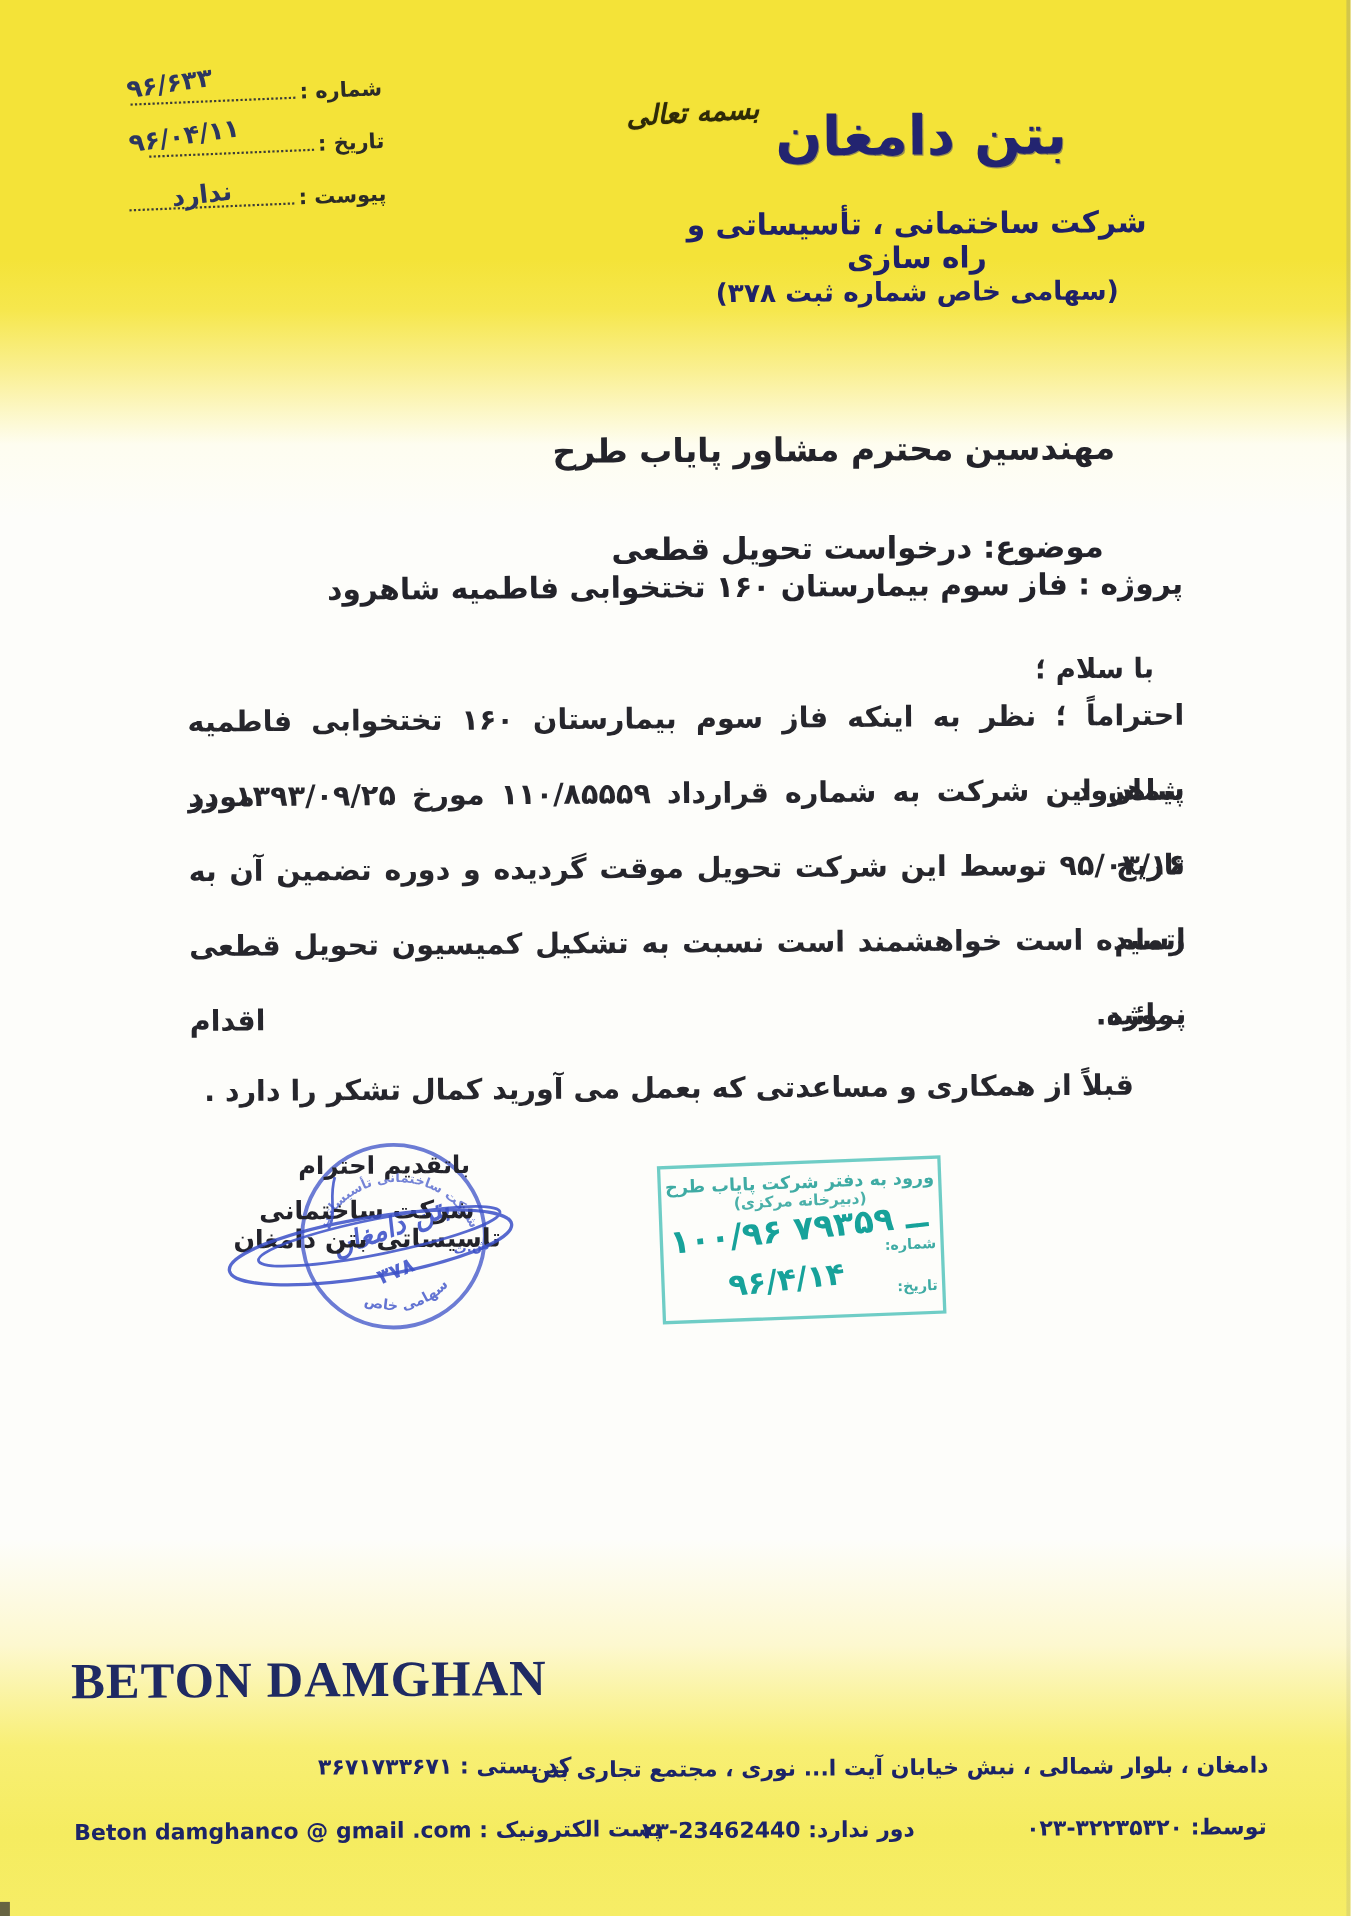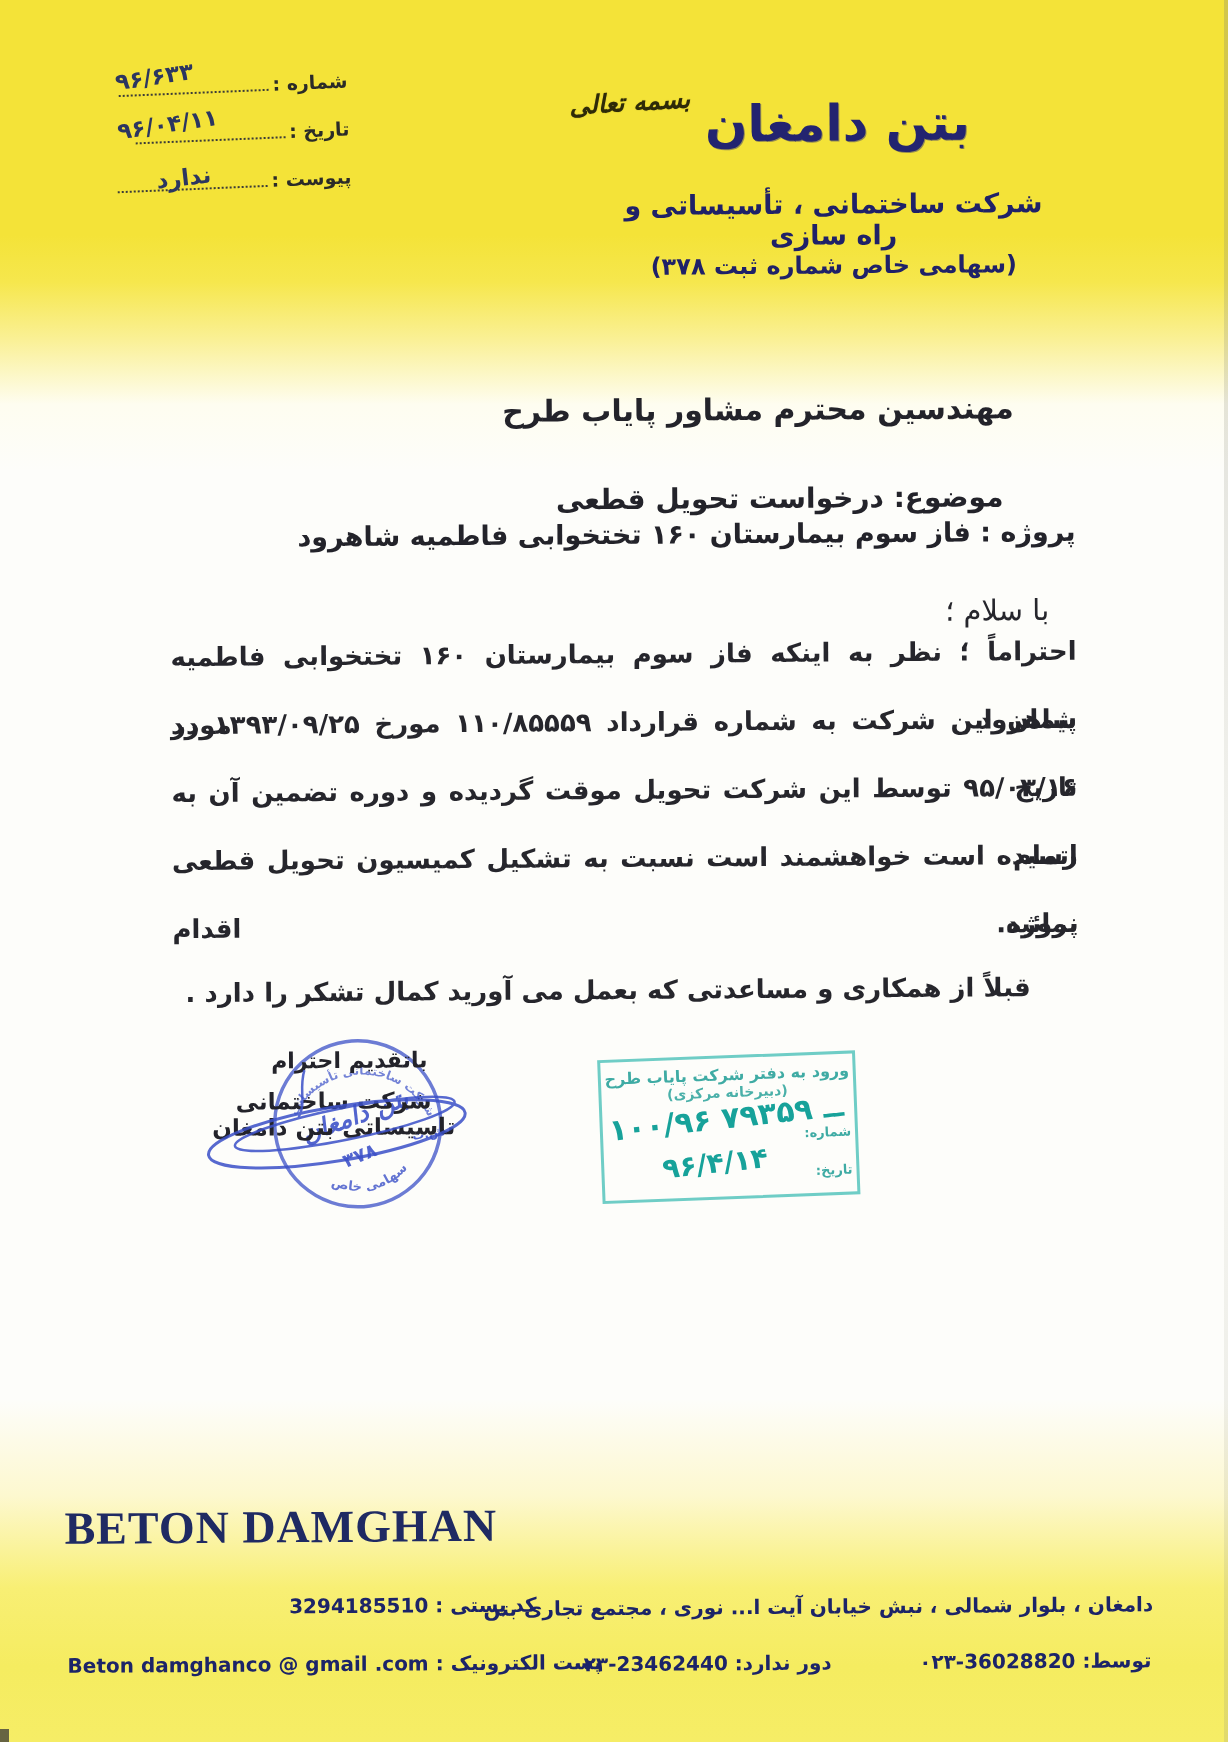--- a/index.html
+++ b/index.html
@@ -49,21 +49,21 @@
     font-size:27px;font-weight:bold;color:#1f2168;
   }
   .co-reg{
     position:absolute;left:618px;top:253px;width:440px;text-align:center;direction:rtl;
     font-size:24px;font-weight:bold;color:#1f2168;
   }
   
   .recipient{position:absolute;right:211px;top:393px;direction:rtl;font-size:30px;font-weight:bold;color:#23232a;}
   .subject{position:absolute;right:222px;top:483px;direction:rtl;font-size:28px;font-weight:bold;color:#23232a;}
   .project{position:absolute;right:150px;top:519px;direction:rtl;font-size:27px;font-weight:bold;color:#23232a;}
-  .salutation{position:absolute;right:177px;top:596px;direction:rtl;font-size:29px;font-weight:normal;color:#26262c;}
+  .salutation{position:absolute;right:177px;top:596px;direction:rtl;font-size:25px;font-weight:bold;color:#26262c;}
   .para{position:absolute;left:172px;top:620px;width:906px;direction:rtl;color:#26262c;}
   .para .bline{
     height:68px;line-height:68px;font-size:26px;font-weight:bold;
     text-align:justify;text-align-last:justify;white-space:normal;
   }
   .para .bline.last{text-align-last:right;}
   .closing{position:absolute;right:198px;top:975px;direction:rtl;font-size:26px;font-weight:bold;color:#26262c;}
   
   .sig-respect{position:absolute;left:258px;top:1046px;width:180px;text-align:center;direction:rtl;
     font-size:22px;font-weight:bold;color:#23232a;z-index:3;}
@@ -183,25 +183,25 @@
       <span class="lab dt">تاریخ:</span>
       <span class="hw1 num">۱۰۰/۹۶ ــ ۷۹۳۵۹</span>
       <span class="hw2 num">۹۶/۴/۱۴</span>
     </div>
 
     <div class="brand">BETON DAMGHAN</div>
 
     <div class="f-item f-address">دامغان ، بلوار شمالی ، نبش خیابان آیت ا... نوری ، مجتمع تجاری بتن</div>
     <div class="f-item f-postal">
       <span>کد پستی :</span>
-      <span class="num">3294185510</span>
+      <span class="num">۳۶۷۱۷۳۳۶۷۱</span>
     </div>
     <div class="f-item f-phone">
       <span>توسط:</span>
-      <span class="num">۰۲۳-36028820</span>
+      <span class="num">۰۲۳-۳۲۲۳۵۳۲۰</span>
     </div>
     <div class="f-item f-fax">
       <span>دور ندارد:</span>
       <span class="num">۰۲۳-23462440</span>
     </div>
     <div class="f-item f-email">
       <span>پست الکترونیک :</span>
       <span class="num">Beton damghanco @ gmail .com</span>
     </div>
 

